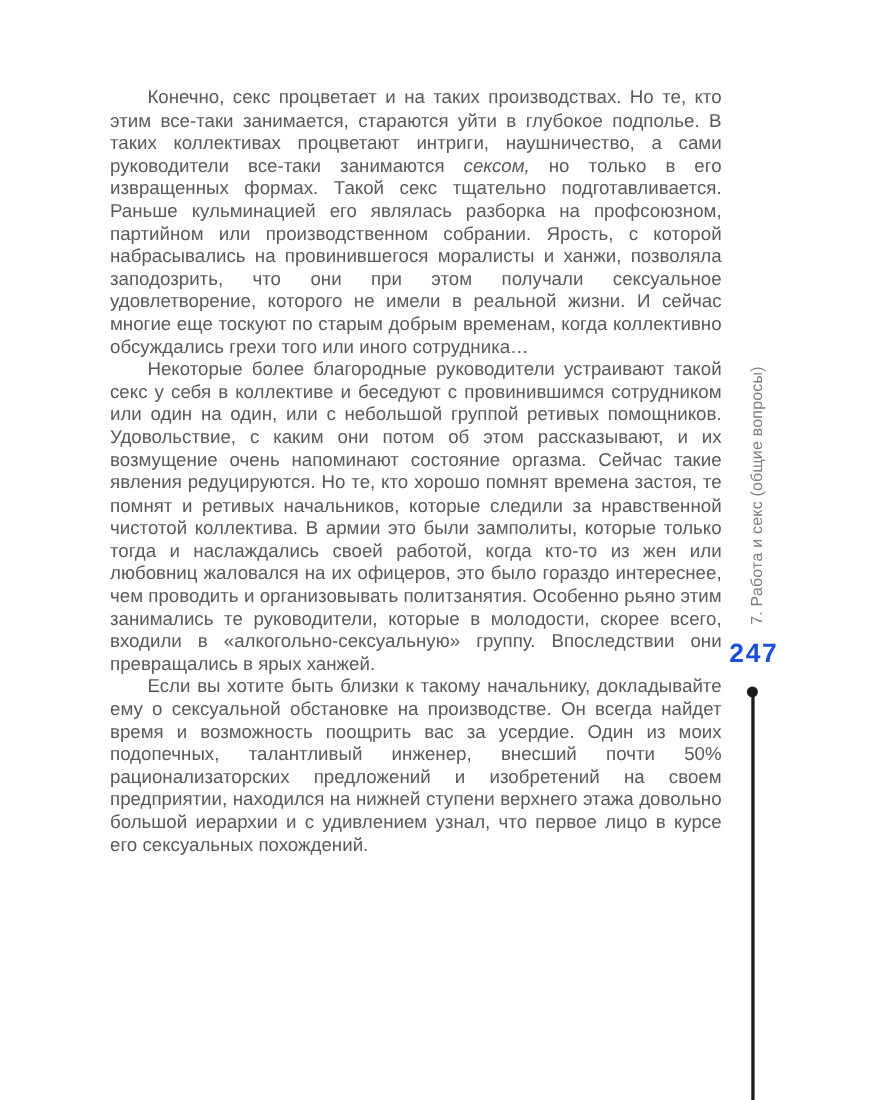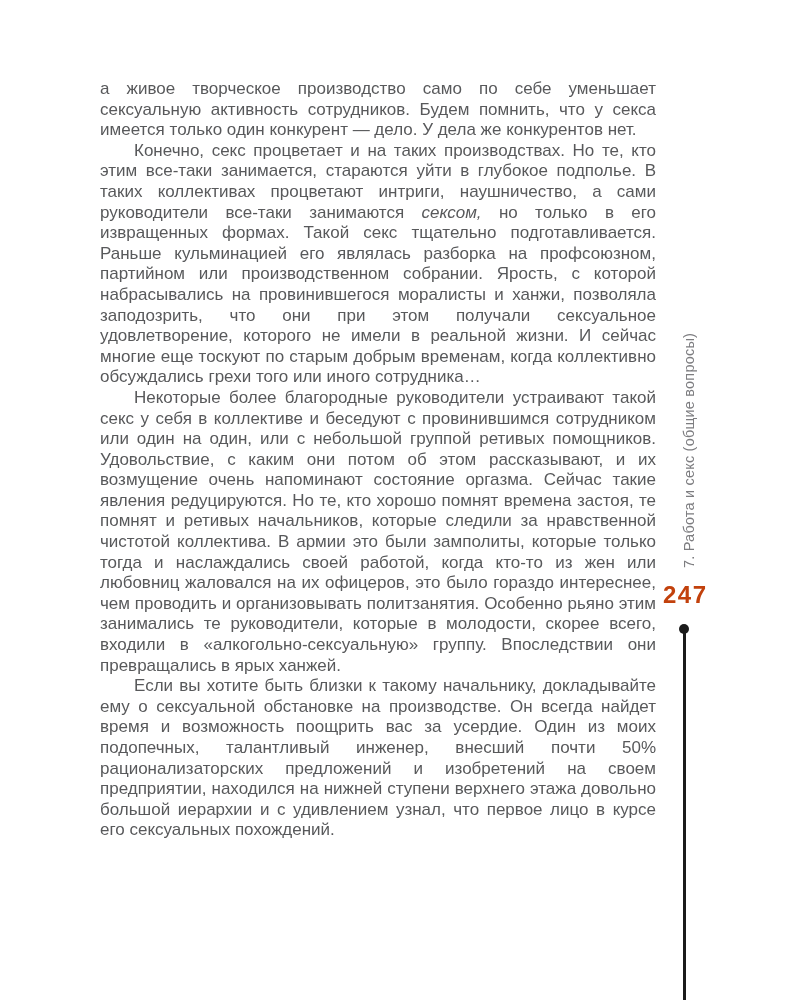--- a/index.html
+++ b/index.html
@@ -43,21 +43,21 @@
     transform: rotate(180deg);
     white-space: nowrap;
     color: #7d7d80;
     font-size: 14.5px;
     letter-spacing: 0.2px;
   }
   .page-number {
     position: absolute;
     left: 663px;
     top: 581px;
-    color: #c2410c;
+    color: #1d4ed8;
     font-size: 24px;
     font-weight: bold;
     letter-spacing: 1.5px;
   }
   .rule-dot {
     position: absolute;
     left: 679px;
     top: 624px;
     width: 10px;
     height: 10px;
@@ -72,21 +72,20 @@
     height: 371px;
     background: #1b1b1b;
   }
 </style>
 </head>
 <body>
 
 <div class="page">
 
   <main class="text-block" id="paragraphs">
-      <p class="para"><span>а живое творческое производство само по себе уменьшает сексуальную активность сотрудников. Будем помнить, что у секса имеется только один конкурент — дело. У дела же конкурентов нет.</span></p>
       <p class="para indent"><span>Конечно, секс процветает и на таких производствах. Но те, кто этим все-таки занимается, стараются уйти в глубокое подполье. В таких коллективах процветают интриги, наушничество, а сами руководители все-таки занимаются </span><em>сексом,</em><span> но только в его извращенных формах. Такой секс тщательно подготавливается. Раньше кульминацией его являлась разборка на профсоюзном, партийном или производственном собрании. Ярость, с которой набрасывались на провинившегося моралисты и ханжи, позволяла заподозрить, что они при этом получали сексуальное удовлетворение, которого не имели в реальной жизни. И сейчас многие еще тоскуют по старым добрым временам, когда коллективно обсуждались грехи того или иного сотрудника…</span></p>
       <p class="para indent"><span>Некоторые более благородные руководители устраивают такой секс у себя в коллективе и беседуют с провинившимся сотрудником или один на один, или с небольшой группой ретивых помощников. Удовольствие, с каким они потом об этом рассказывают, и их возмущение очень напоминают состояние оргазма. Сейчас такие явления редуцируются. Но те, кто хорошо помнят времена застоя, те помнят и ретивых начальников, которые следили за нравственной чистотой коллектива. В армии это были замполиты, которые только тогда и наслаждались своей работой, когда кто-то из жен или любовниц жаловался на их офицеров, это было гораздо интереснее, чем проводить и организовывать политзанятия. Особенно рьяно этим занимались те руководители, которые в молодости, скорее всего, входили в «алкогольно-сексуальную» группу. Впоследствии они превращались в ярых ханжей.</span></p>
       <p class="para indent"><span>Если вы хотите быть близки к такому начальнику, докладывайте ему о сексуальной обстановке на производстве. Он всегда найдет время и возможность поощрить вас за усердие. Один из моих подопечных, талантливый инженер, внесший почти 50% рационализаторских предложений и изобретений на своем предприятии, находился на нижней ступени верхнего этажа довольно большой иерархии и с удивлением узнал, что первое лицо в курсе его сексуальных похождений.</span></p>
     </main>
 
   <div class="sidebar-caption">7. Работа и секс (общие вопросы)</div>
 
   <div class="page-number">247</div>
 
   <div class="rule-dot"></div>

